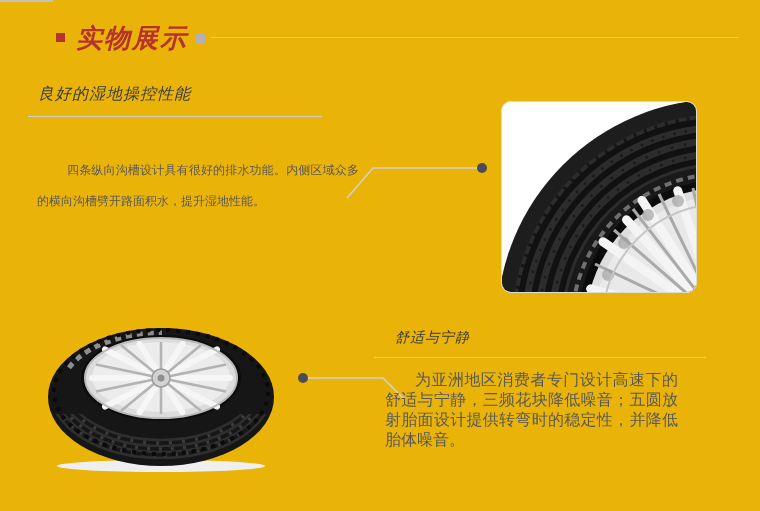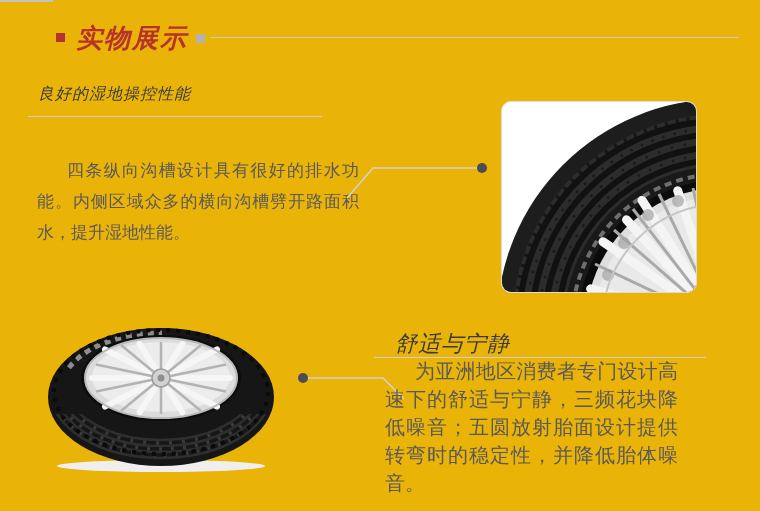--- a/index.html
+++ b/index.html
@@ -20,30 +20,30 @@
     position:absolute; left:76px; top:21px;
     font-size:26px; font-weight:bold; font-style:italic;
     letter-spacing:2px; color:#b5322d; white-space:nowrap;
   }
   
   .sec-heading {
     position:absolute; font-style:italic; color:#3a3a3a;
     font-weight:500; white-space:nowrap;
   }
   .sec-heading.h1 { left:38px;  top:84px;  font-size:16px; letter-spacing:1px; }
-  .sec-heading.h2 { left:395px; top:329px; font-size:22px; letter-spacing:1px; }
+  .sec-heading.h2 { left:395px; top:329px; font-size:14px; letter-spacing:1px; }
   .underline { position:absolute; height:1px; background:#cfcfcf; }
   .underline.u1 { left:28px;  top:116px; width:294px; }
   .underline.u2 { left:374px; top:357px; width:332px; }
   
   .body-text {
     position:absolute; color:#595959; text-align:justify;
   }
-  .body-text.p1 { left:37px;  top:155px; width:322px; font-size:17px; line-height:31px; text-indent:30px; }
-  .body-text.p2 { left:385px; top:357px; width:293px; font-size:20px; line-height:28px; text-indent:30px; }
+  .body-text.p1 { left:37px;  top:155px; width:322px; font-size:12px; line-height:31px; text-indent:30px; }
+  .body-text.p2 { left:385px; top:370px; width:293px; font-size:16px; line-height:20px; text-indent:30px; }
   
   .connector { position:absolute; }
   .connector.c1 { left:340px; top:158px; }
   .connector.c2 { left:296px; top:370px; }
   
   .tread-figure {
     position:absolute; left:501px; top:101px; width:196px; height:192px;
     border:1px solid #dcdcdc; border-radius:10px; overflow:hidden; background:#fff;
   }
   .tire-figure {

